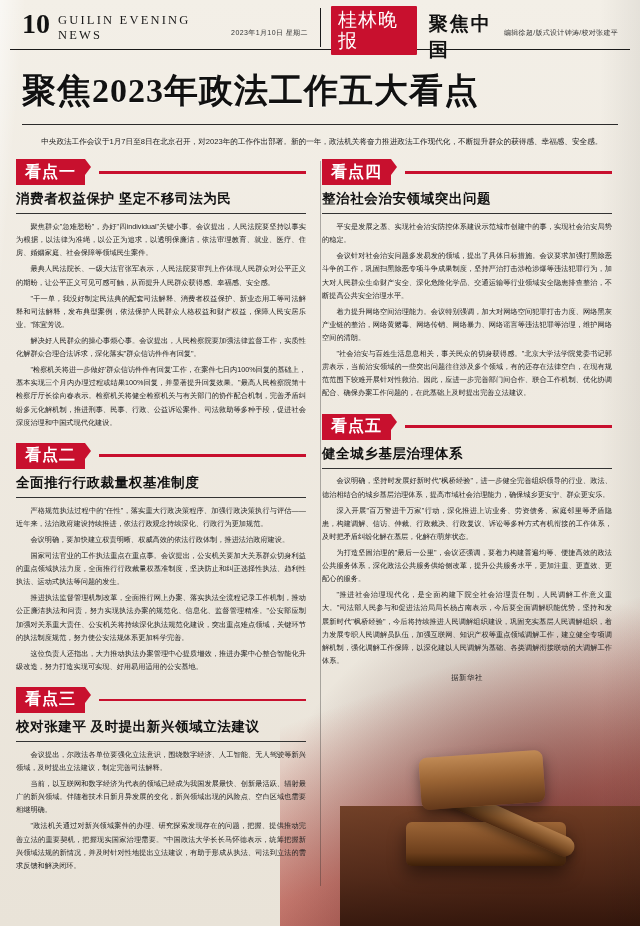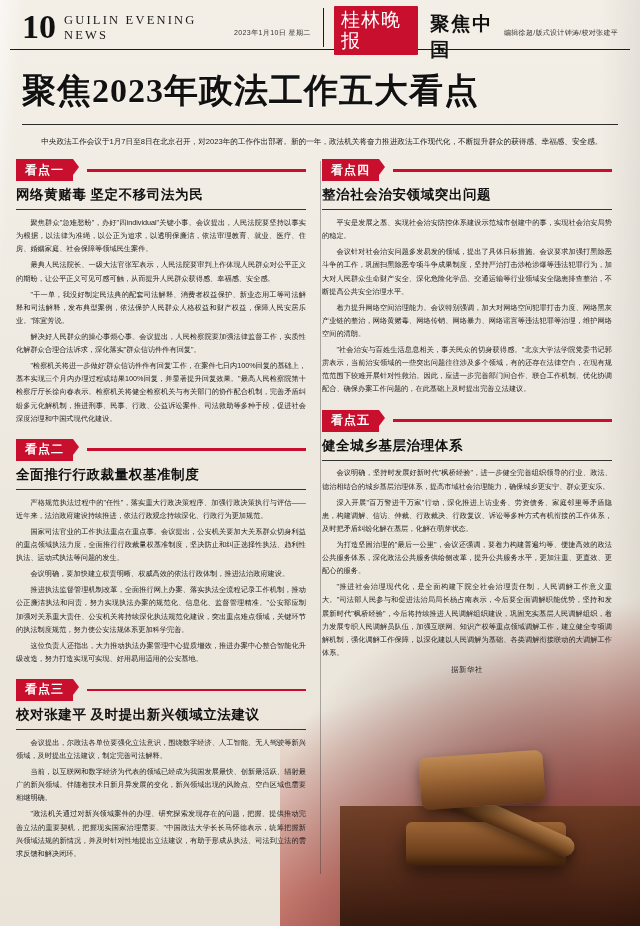--- a/index.html
+++ b/index.html
@@ -81,21 +81,21 @@
     position: relative;
     height: 50px;
     padding: 6px 12px 0 12px;
     display: flex;
     align-items: flex-start;
     border-bottom: 1.6px solid #1a1a1a;
     margin: 0 10px;
   }
   .page-number {
     font-family: "Liberation Serif", serif;
-    font-size: 34px;
+    font-size: 28px;
     font-weight: bold;
     color: #111;
     line-height: 1;
     padding-top: 4px;
     padding-right: 8px;
   }
   .mast-en {
     font-family: "Liberation Serif", serif;
     font-size: 12.5px;
     letter-spacing: 2.2px;
@@ -192,21 +192,21 @@
   .kan-tag {
     display: flex;
     align-items: center;
     gap: 6px;
     margin-bottom: 5px;
   }
   .kan-badge {
     background: #c8102e;
     color: #fff;
     font-family: "Liberation Serif", serif;
-    font-size: 12px;
+    font-size: 16px;
     font-weight: bold;
     letter-spacing: 1px;
     padding: 2.5px 9px 2.5px 9px;
     position: relative;
   }
   .kan-badge::after {
     content: "";
     position: absolute;
     right: -6px; top: 0;
     border-top: 8.5px solid transparent;
@@ -278,39 +278,39 @@
   <div id="columns">
     <div class="col-divider"></div>
 
     <div class="col">
 
       <div class="block">
         <div class="kan-tag">
           <span class="kan-badge">看点一</span>
           <span class="kan-line"></span>
         </div>
-        <div class="sub-title">网络黄赌毒 坚定不移司法为民</div>
+        <div class="sub-title">消费者权益保护 坚定不移司法为民</div>
         <div class="sub-rule"></div>
         <p class="para">聚焦群众"急难愁盼"，办好"四individual"关键小事。会议提出，人民法院要坚持以事实为根据，以法律为准绳，以公正为追求，以透明保廉洁，依法审理教育、就业、医疗、住房、婚姻家庭、社会保障等领域民生案件。</p>
         <p class="para">最典人民法院长、一级大法官张军表示，人民法院要审判上作体现人民群众对公平正义的期盼，让公平正义可见可感可触，从而提升人民群众获得感、幸福感、安全感。</p>
         <p class="para">"干一单，我没好制定民法典的配套司法解释、消费者权益保护、新业态用工等司法解释和司法解释，发布典型案例，依法保护人民群众人格权益和财产权益，保障人民安居乐业。"陈宜芳说。</p>
         <p class="para">解决好人民群众的操心事烦心事。会议提出，人民检察院要加强法律监督工作，实质性化解群众合理合法诉求，深化落实"群众信访件件有回复"。</p>
         <p class="para">"检察机关将进一步做好'群众信访件件有回复'工作，在案件七日内100%回复的基础上，基本实现三个月内办理过程或结果100%回复，并显著提升回复效果。"最高人民检察院第十检察厅厅长徐向春表示。检察机关将健全检察机关与有关部门的协作配合机制，完善矛盾纠纷多元化解机制，推进刑事、民事、行政、公益诉讼案件、司法救助等多种手段，促进社会深度治理和中国式现代化建设。</p>
       </div>
 
       <div class="block">
         <div class="kan-tag">
           <span class="kan-badge">看点二</span>
           <span class="kan-line"></span>
         </div>
         <div class="sub-title">全面推行行政裁量权基准制度</div>
         <div class="sub-rule"></div>
         <p class="para">严格规范执法过程中的"任性"，落实重大行政决策程序、加强行政决策执行与评估——近年来，法治政府建设持续推进，依法行政观念持续深化、行政行为更加规范。</p>
+        <p class="para">会议明确，要加快建立权责明晰、权威高效的依法行政体制，推进法治政府建设。</p>
         <p class="para">国家司法官业的工作执法重点在重点事。会议提出，公安机关要加大关系群众切身利益的重点领域执法力度，全面推行行政裁量权基准制度，坚决防止和纠正选择性执法、趋利性执法、运动式执法等问题的发生。</p>
-        <p class="para">会议明确，要加快建立权责明晰、权威高效的依法行政体制，推进法治政府建设。</p>
         <p class="para">推进执法监督管理机制改革，全面推行网上办案、落实执法全流程记录工作机制，推动公正廉洁执法和问责，努力实现执法办案的规范化、信息化、监督管理精准。"公安部应制加强对关系重大责任、公安机关将持续深化执法规范化建设，突出重点难点领域，关键环节的执法制度规范，努力使公安法规体系更加科学完善。</p>
         <p class="para">这位负责人还指出，大力推动执法办案管理中心提质增效，推进办案中心整合智能化升级改造，努力打造实现可实现、好用易用适用的公安基地。</p>
       </div>
 
       <div class="block">
         <div class="kan-tag">
           <span class="kan-badge">看点三</span>
           <span class="kan-line"></span>
         </div>
         <div class="sub-title">校对张建平 及时提出新兴领域立法建议</div>

